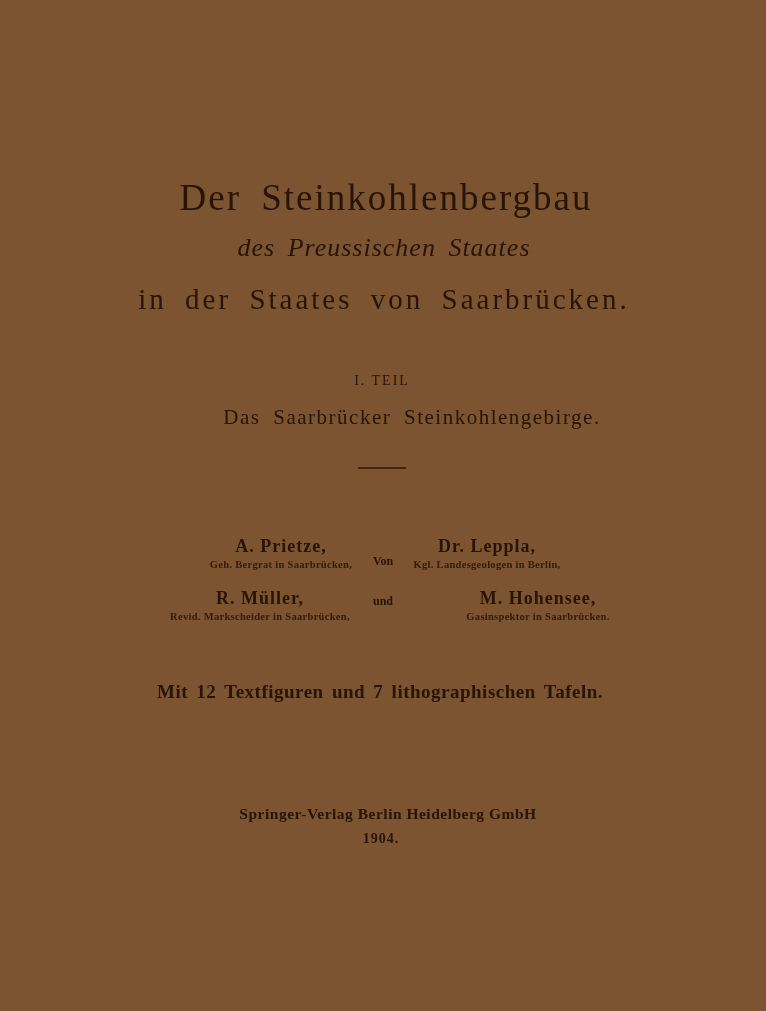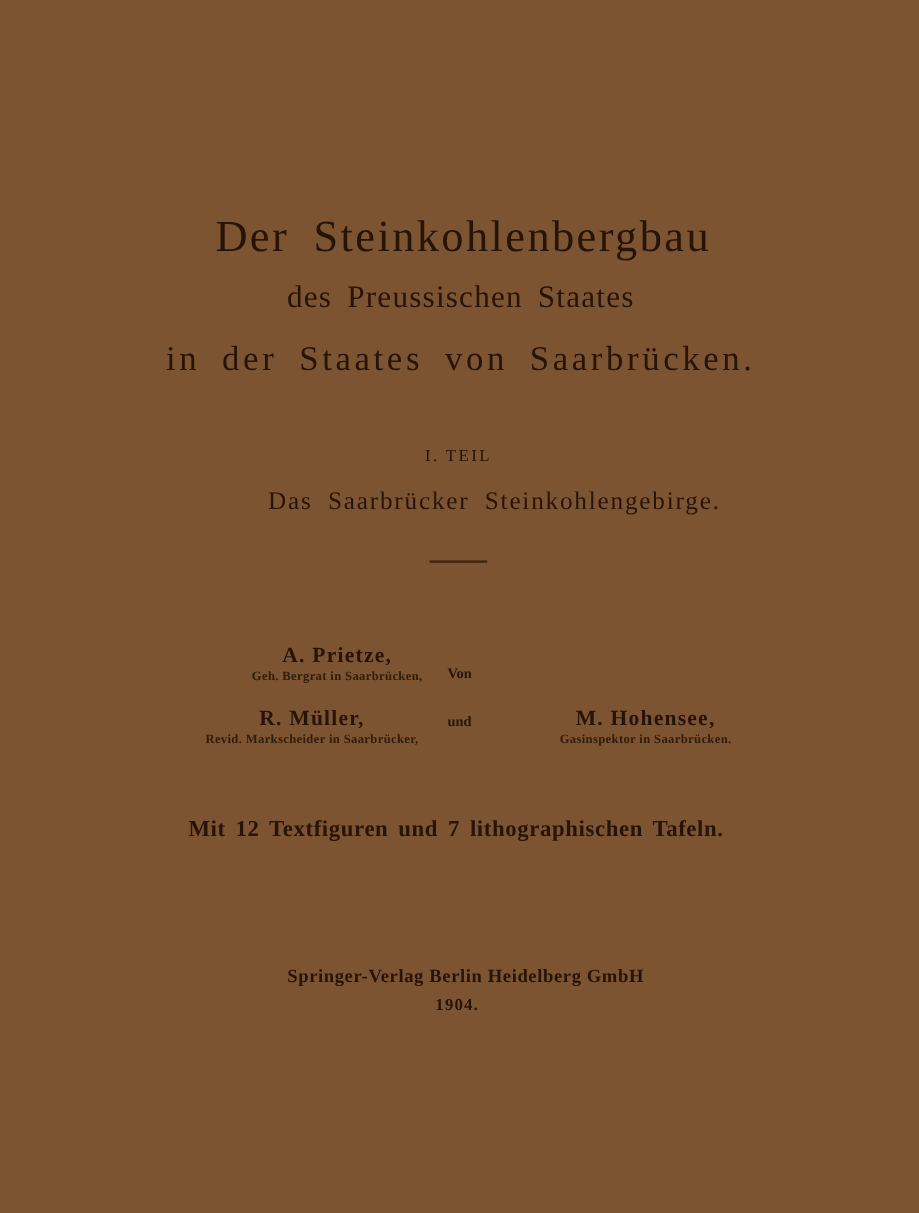--- a/index.html
+++ b/index.html
@@ -29,20 +29,21 @@
     left: 386px; top: 176px;
     font-size: 37px;
     letter-spacing: 2px;
     word-spacing: 9px;
   }
   .title-2 {
     left: 384px; top: 233px;
     font-size: 26px;
     letter-spacing: 1px;
     word-spacing: 5px;
+    font-style: italic;
   }
   .title-3 {
     left: 384px; top: 283px;
     font-size: 29px;
     letter-spacing: 3px;
     word-spacing: 8px;
   }
   .part-label {
     left: 382px; top: 373px;
     font-size: 14px;
@@ -131,24 +132,28 @@
 
   <div class="rule"></div>
 
   <div class="centered von">Von</div>
 
   <div class="author author-1">
     <div class="author-name">A. Prietze,</div>
     <div class="author-role">Geh. Bergrat in Saarbrücken,</div>
   </div>
 
+  <div class="author author-2">
+    <div class="author-name">Dr. Leppla,</div>
+    <div class="author-role">Kgl. Landesgeologen in Berlin,</div>
+  </div>
 
   <div class="author author-3">
     <div class="author-name">R. Müller,</div>
-    <div class="author-role">Revid. Markscheider in Saarbrücker,</div>
+    <div class="author-role">Revid. Markscheider in Saarbrücken,</div>
   </div>
 
   <div class="centered und">und</div>
 
   <div class="author author-4">
     <div class="author-name">M. Hohensee,</div>
     <div class="author-role">Gasinspektor in Saarbrücken.</div>
   </div>
 
   <div class="centered figures-note">Mit 12 Textfiguren und 7 lithographischen Tafeln.</div>

